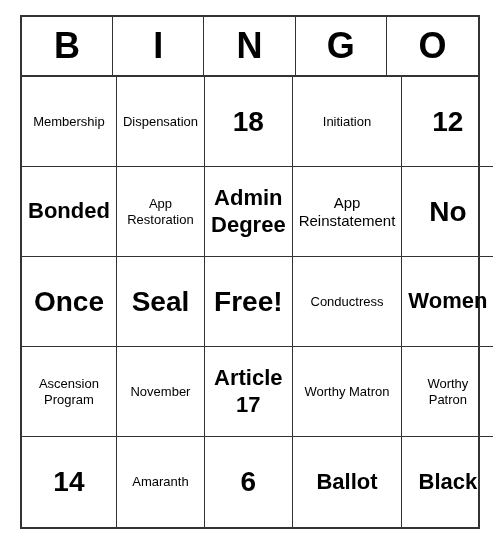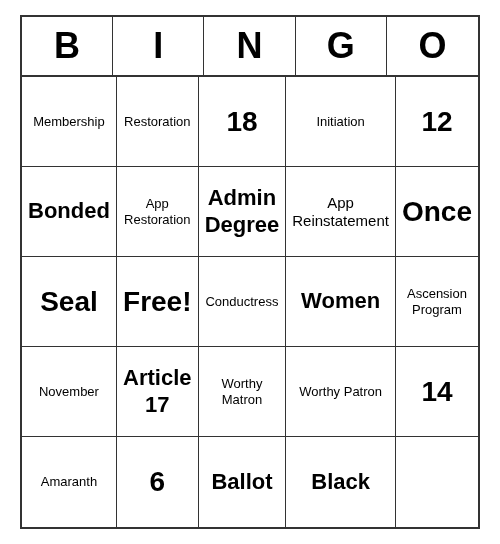--- a/index.html
+++ b/index.html
@@ -91,28 +91,29 @@
 <div class="bingo-card">
   <div class="bingo-header">
   <div class="bingo-header-cell">B</div>
       <div class="bingo-header-cell">I</div>
       <div class="bingo-header-cell">N</div>
       <div class="bingo-header-cell">G</div>
       <div class="bingo-header-cell">O</div>
     </div>
   <div class="bingo-grid">
   <div class="bingo-cell small">Membership</div>
-      <div class="bingo-cell small">Restoration</div>
+      <div class="bingo-cell small">Dispensation</div>
       <div class="bingo-cell large">18</div>
       <div class="bingo-cell small">Initiation</div>
       <div class="bingo-cell large">12</div>
       <div class="bingo-cell medium">Bonded</div>
       <div class="bingo-cell small">App Restoration</div>
       <div class="bingo-cell medium">Admin Degree</div>
       <div class="bingo-cell xsmall">App Reinstatement</div>
+      <div class="bingo-cell large">No</div>
       <div class="bingo-cell large">Once</div>
       <div class="bingo-cell large">Seal</div>
       <div class="bingo-cell large">Free!</div>
       <div class="bingo-cell small">Conductress</div>
       <div class="bingo-cell medium">Women</div>
       <div class="bingo-cell small">Ascension Program</div>
       <div class="bingo-cell small">November</div>
       <div class="bingo-cell medium">Article 17</div>
       <div class="bingo-cell small">Worthy Matron</div>
       <div class="bingo-cell small">Worthy Patron</div>

